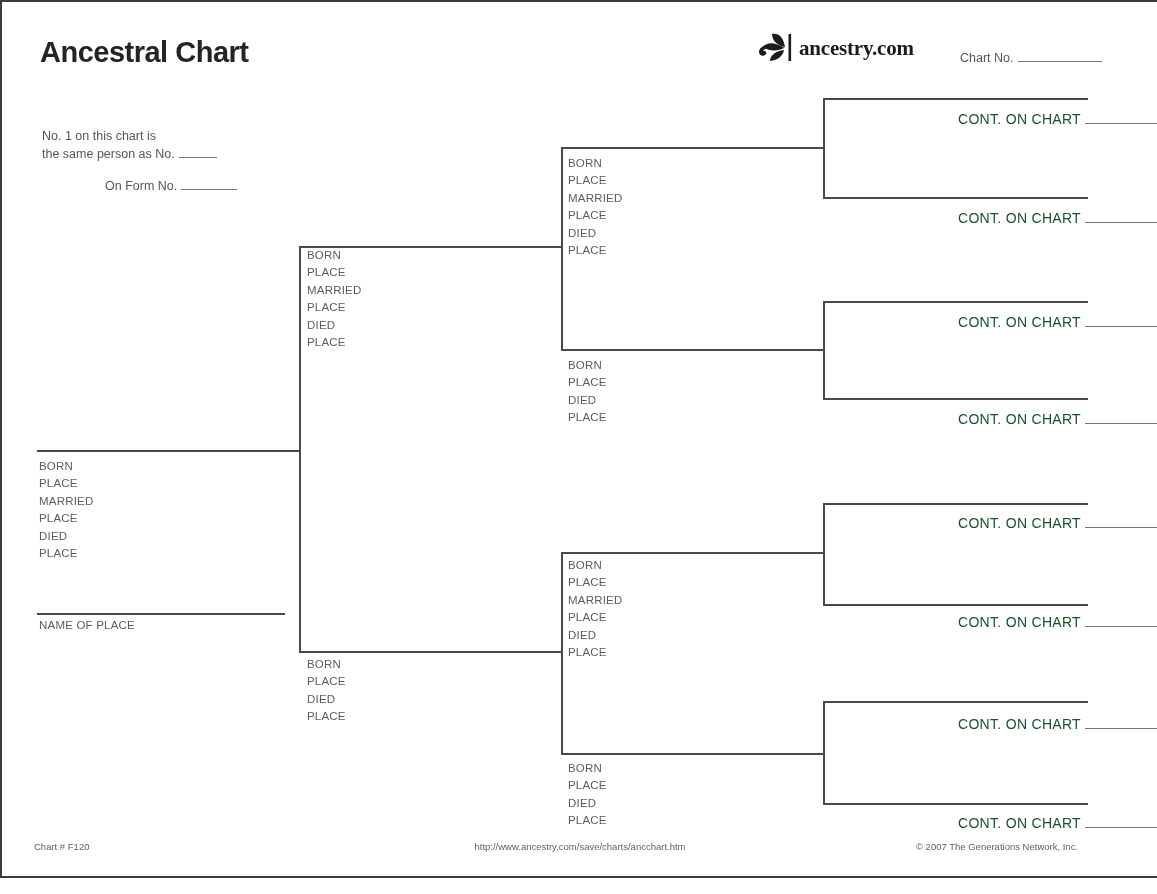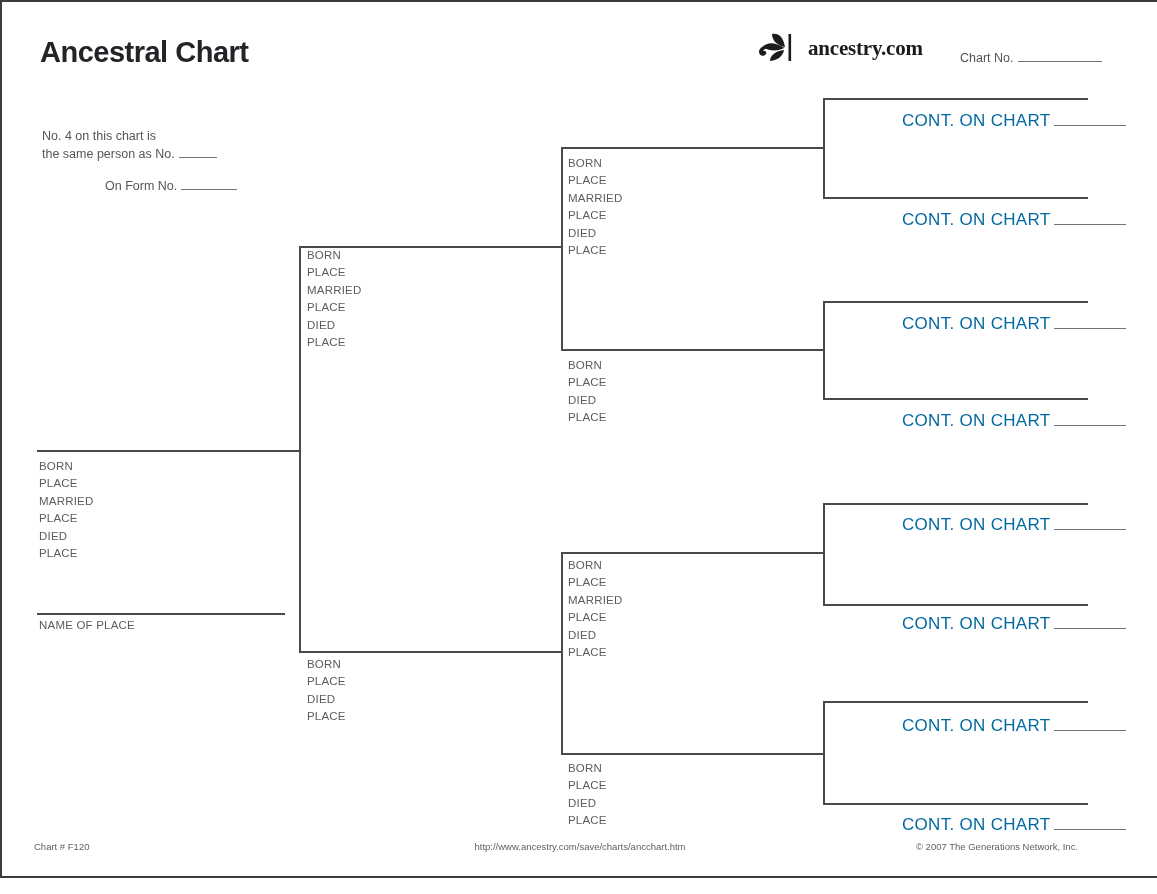--- a/index.html
+++ b/index.html
@@ -14,21 +14,21 @@
     overflow:hidden;
     font-family:"Liberation Sans", sans-serif;
   }
   .title{
     position:absolute;left:38px;top:34px;
     font-size:29px;font-weight:700;color:#242428;
     letter-spacing:-0.5px;white-space:nowrap;
   }
   .logo{
     position:absolute;left:753px;top:30px;
-    display:flex;align-items:center;gap:13px;justify-content:space-between;
+    display:flex;align-items:center;gap:4px;justify-content:space-between;
   }
   .logo .brand{
     font-family:"Liberation Serif", serif;
     font-size:21px;font-weight:600;color:#1b1b1b;
     letter-spacing:-0.2px;white-space:nowrap;
   }
   .chart-no{
     position:absolute;left:958px;top:47px;
     font-size:12.5px;color:#55565a;white-space:nowrap;
   }
@@ -49,22 +49,22 @@
   .w38{width:38px}.w56{width:56px}.w72{width:72px}.w84{width:84px}
   .hline{position:absolute;height:2px;background:#4a4a4c;}
   .vline{position:absolute;width:2px;background:#4a4a4c;}
   .labels{
     position:absolute;
     font-size:11.5px;line-height:17.4px;color:#5b5c5e;
     letter-spacing:0.2px;
   }
   .labels span{display:block;}
   .cont{
-    position:absolute;left:900px;
-    font-size:17px;color:#0369a1;letter-spacing:0.3px;white-space:nowrap;
+    position:absolute;left:956px;
+    font-size:14px;color:#14532d;letter-spacing:0.3px;white-space:nowrap;
   }
   .footer-item{
     position:absolute;top:839px;
     font-size:9.5px;color:#606164;white-space:nowrap;
   }
   .footer-left{left:32px;}
   .footer-center{left:578px;transform:translateX(-50%);}
   .footer-right{left:995px;transform:translateX(-50%);}
 </style>
 </head>
@@ -85,21 +85,21 @@
       <rect x="33.5" y="2" width="2.6" height="27" fill="#1c1c1c"></rect>
     </svg>
     <span class="brand">ancestry.com</span>
   </div>
 
   <div class="chart-no">
     <span>Chart No.</span><span class="blank w84"></span>
   </div>
 
   <div class="ref">
-    <span>No. 4 on this chart is</span><br>
+    <span>No. 1 on this chart is</span><br>
     <span>the same person as No.</span><span class="blank w38"></span>
   </div>
   <div class="ref-onchart">
     <span>On Form No.</span><span class="blank w56"></span>
   </div>
 
   <div class="hline" style="left:35px;top:448px;width:264px;"></div>
   <div class="labels" style="left:37px;top:456px;">
     <span>BORN</span>
     <span>PLACE</span>

